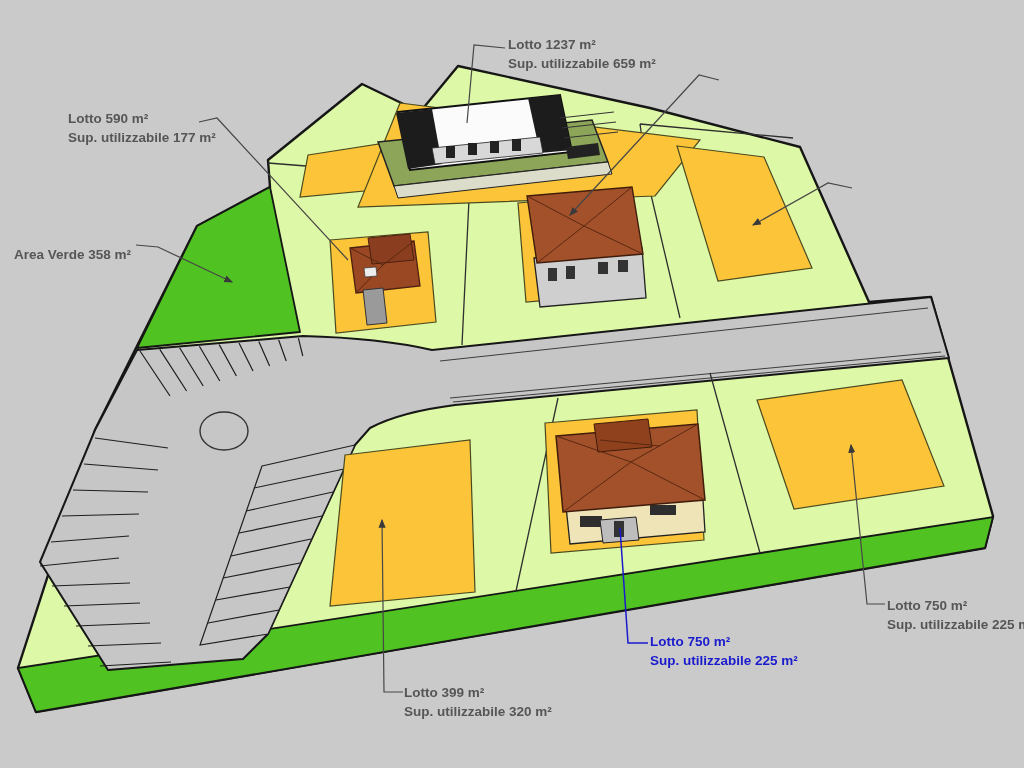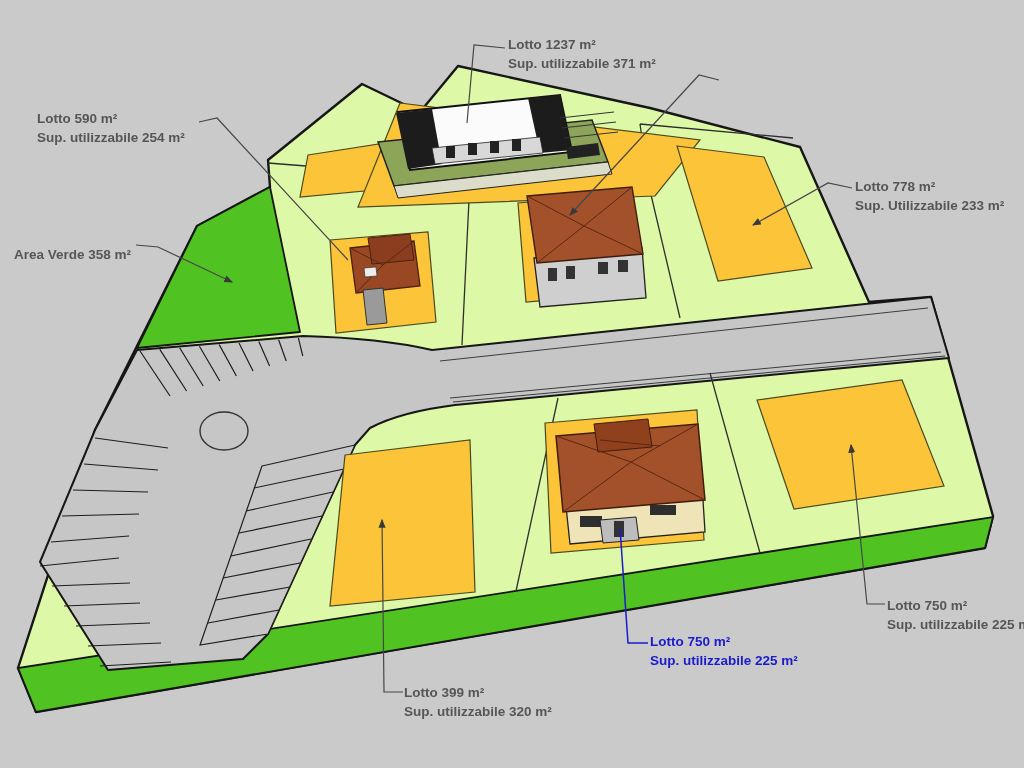--- a/index.html
+++ b/index.html
@@ -124,37 +124,33 @@
   <polyline class="leader" points="199,122 217,118 348,260"></polyline>
   <polyline class="leader" points="136,245 158,247 232,282" marker-end="url(#arr)"></polyline>
   <polyline class="leader" points="852,188 828,183 753,225" marker-end="url(#arr)"></polyline>
   <polyline class="leader" points="885,604 867,604 851,445" marker-end="url(#arr)"></polyline>
   <polyline class="leader blue" points="648,643 628,643 620,528"></polyline>
   <polyline class="leader" points="403,692 384,692 382,520" marker-end="url(#arr)"></polyline>
 </svg>
 
 <div class="lbl" style="left:508px;top:36px">
   <div>Lotto 1237 m²</div>
-  <div>Sup. utilizzabile 371 m²</div>
+  <div>Sup. utilizzabile 659 m²</div>
 </div>
 
 
-<div class="lbl" style="left:37px;top:110px">
+<div class="lbl" style="left:68px;top:110px">
   <div>Lotto 590 m²</div>
-  <div>Sup. utilizzabile 254 m²</div>
+  <div>Sup. utilizzabile 177 m²</div>
 </div>
 
 <div class="lbl" style="left:14px;top:246px">
   <div>Area Verde 358 m²</div>
 </div>
 
-<div class="lbl" style="left:855px;top:178px">
-  <div>Lotto 778 m²</div>
-  <div>Sup. Utilizzabile 233 m²</div>
-</div>
 
 <div class="lbl" style="left:887px;top:597px">
   <div>Lotto 750 m²</div>
   <div>Sup. utilizzabile 225 m²</div>
 </div>
 
 <div class="lbl blue" style="left:650px;top:633px">
   <div>Lotto 750 m²</div>
   <div>Sup. utilizzabile 225 m²</div>
 </div>

